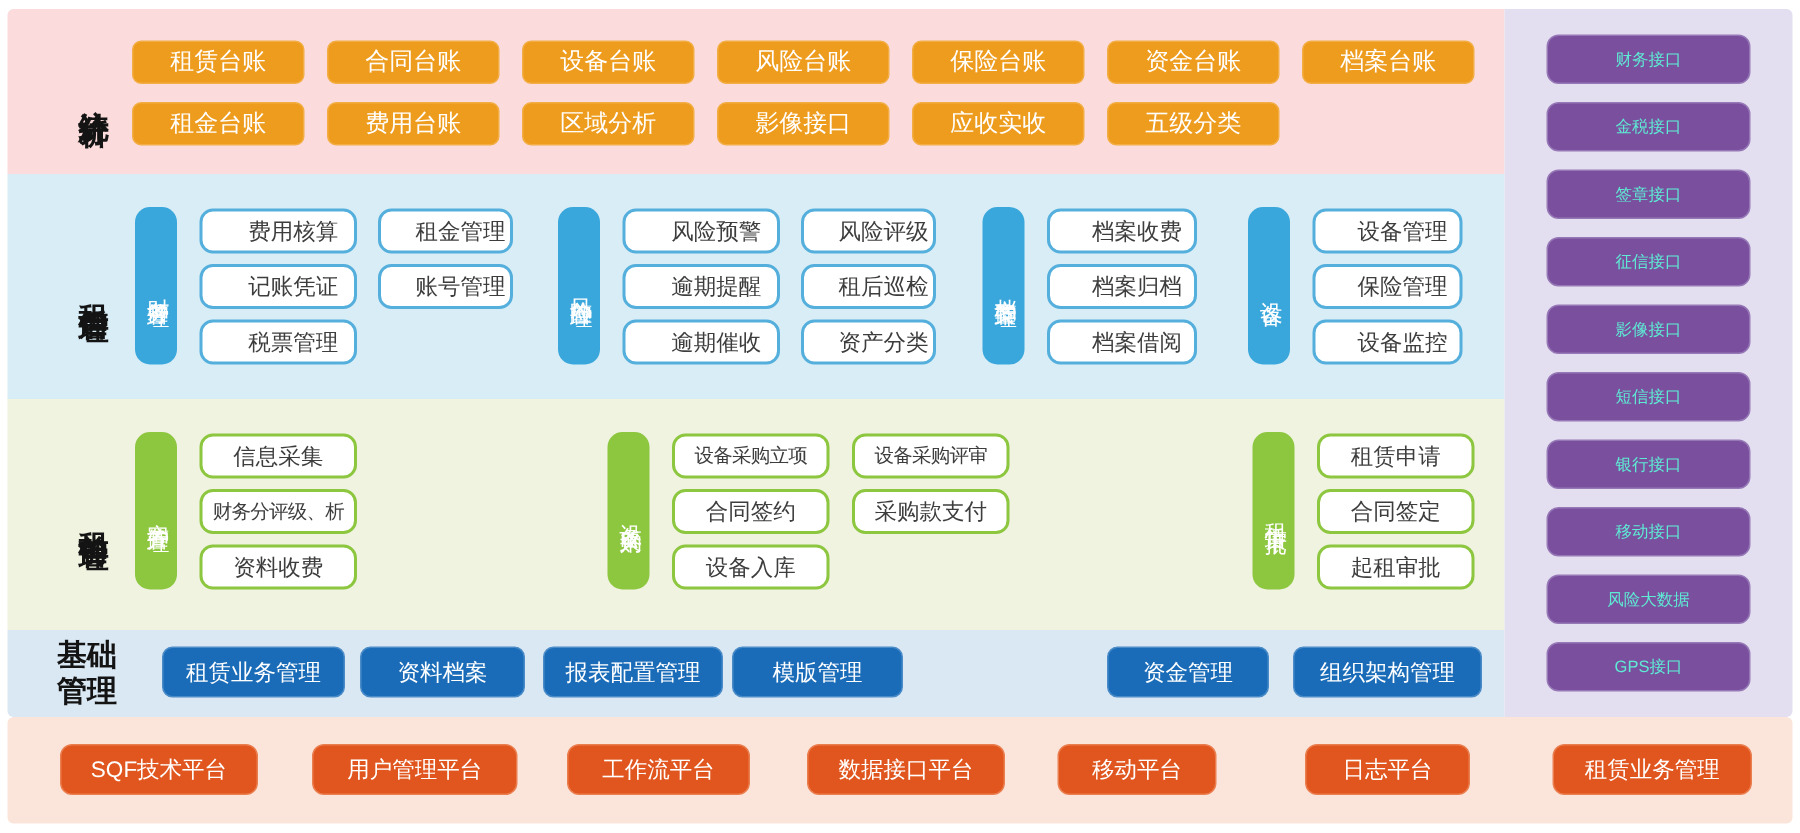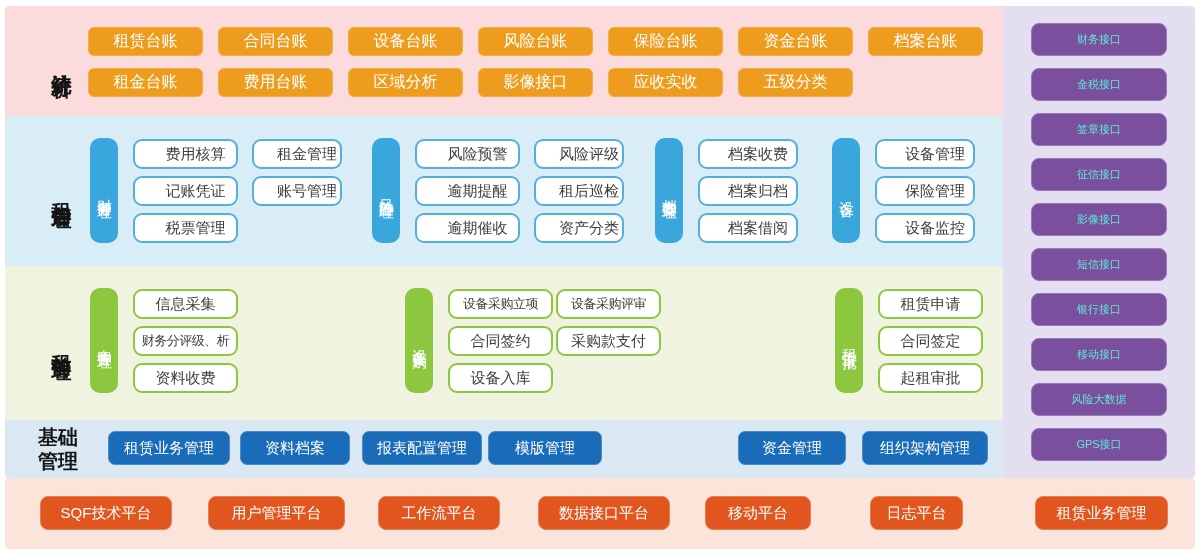--- a/index.html
+++ b/index.html
@@ -34,21 +34,21 @@
   .grp { position:absolute; top:22px; display:flex; gap:15px; align-items:flex-start; }
   .tabv {
     width:28px; height:105px; border-radius:10px; color:#fff; font-size:15px;
     display:flex; align-items:center; justify-content:center;
     writing-mode:vertical-rl; text-orientation:upright; letter-spacing:2px; flex:0 0 auto;
   }
   .tab-b { background:#39A7DB; }
   .tab-g { background:#8DC63F; }
   .rows { display:flex; flex-direction:column; gap:7px; padding-top:1px; }
   .rrow { display:flex; gap:14px; }
-  .rrow.gap3 { gap:3px; }
+  .rrow.gap3 { gap:15px; }
   .wb {
     height:30px; background:#ffffff; border-radius:9px; color:#3d3d3d; font-size:15px;
     display:flex; align-items:center; justify-content:center; white-space:nowrap;
   }
   .bb { border:2px solid #55AFDC;padding-left:20px; }
   .gb { border:2px solid #8DC63F; }
   .w105 { width:105px; } .w100 { width:100px; } .w90 { width:90px; }
   .small { font-size:13px; letter-spacing:-0.5px; }
 
   .b4label {
@@ -240,17 +240,17 @@
     <div class="pb">风险大数据</div>
     <div class="pb">GPS接口</div>
   </div>
 
   <div id="bottomband">
     <div class="rb" style="left:35px;width:132px">SQF技术平台</div>
     <div class="rb" style="left:203px;width:137px">用户管理平台</div>
     <div class="rb" style="left:373px;width:122px">工作流平台</div>
     <div class="rb" style="left:533px;width:132px">数据接口平台</div>
     <div class="rb" style="left:700px;width:106px">移动平台</div>
-    <div class="rb" style="left:865px;width:93px">日志平台</div>
+    <div class="rb" style="left:865px;width:110px">日志平台</div>
     <div class="rb" style="left:1030px;width:133px">租赁业务管理</div>
   </div>
 
 </div>
 
 </body></html>

